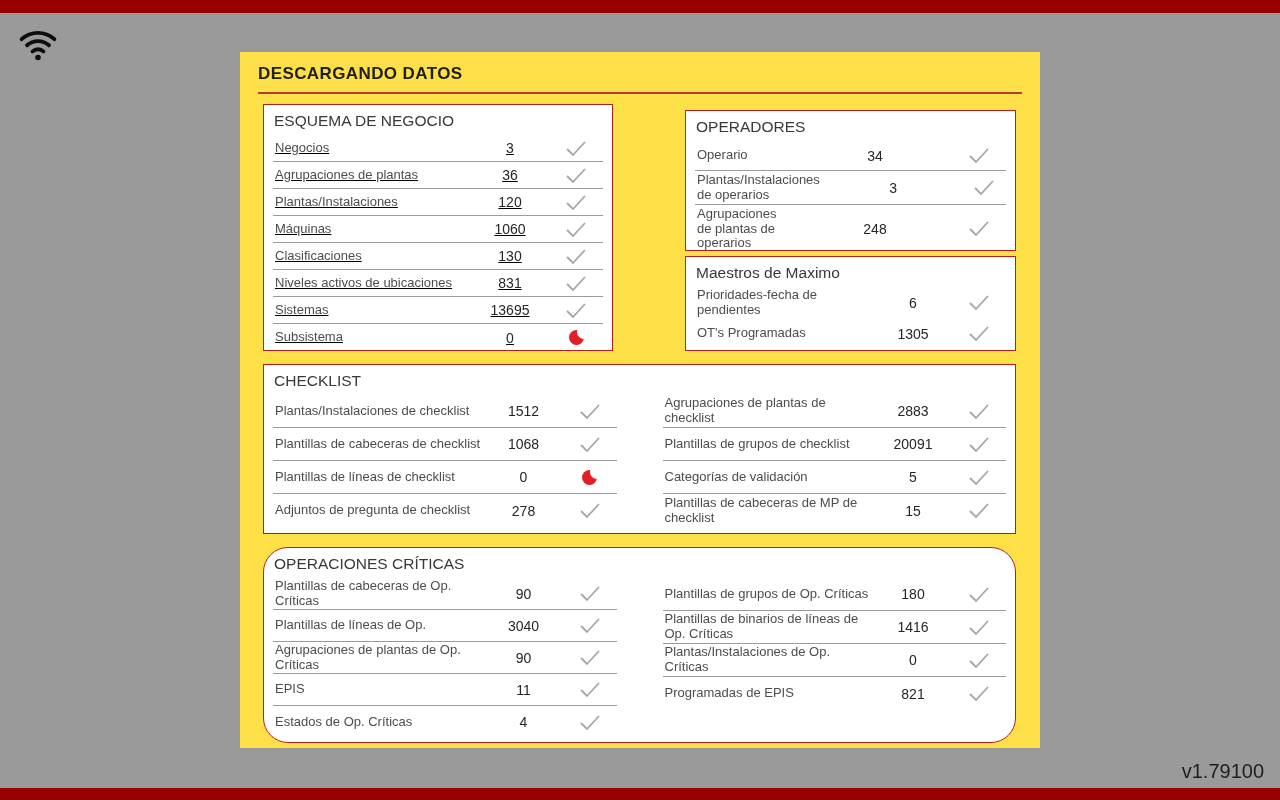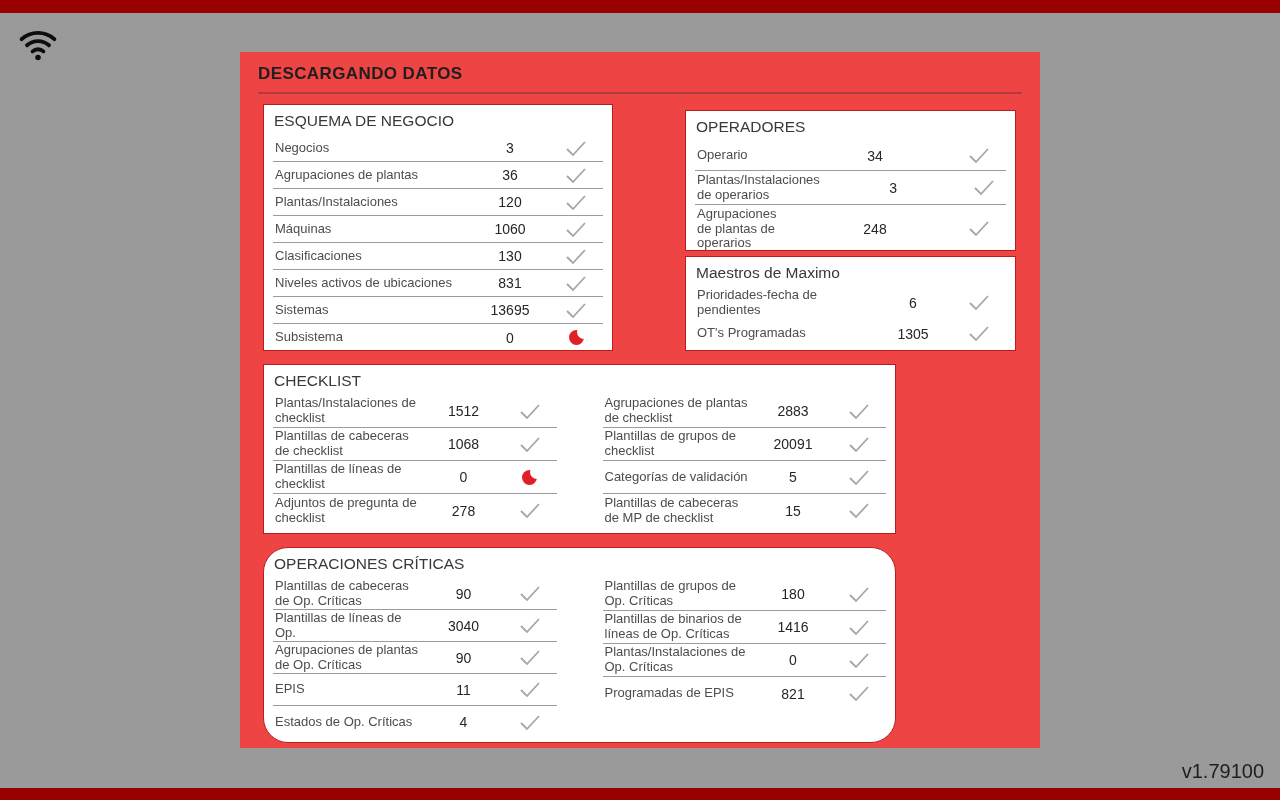--- a/index.html
+++ b/index.html
@@ -15,21 +15,21 @@
 
   .wifi { position:absolute; left:17px; top:26px; width:42px; height:36px; }
 
   .version {
     position:absolute; right:16px; bottom:17px;
     font-size:20px; color:#1e1e1e;
   }
 
   .card {
     position:absolute; left:240px; top:52px; width:800px; height:696px;
-    background:#ef4444;
+    background:#fde047;
     padding:10px 18px 11px 18px;
   }
   .card-title {
     font-size:17px; font-weight:700; color:#1f1f1f;
     letter-spacing:.4px; padding-top:2px;
   }
   .red-rule { height:2px; background:#b23b3b; margin-top:8px; }
 
   .content { padding:0 6px 0 5px; }
 
@@ -59,28 +59,28 @@
     width:15px; height:15px; border-radius:50%;
     background:#e01f26; position:relative;
   }
   .spinner::after {
     content:""; position:absolute; width:14px; height:14px; border-radius:50%;
     background:#fff; right:-7px; top:-5px;
   }
 
   .top-row { display:flex; margin-top:10px; }
   .box-esquema { width:350px; height:247px; }
-  .box-esquema .row { height:27px; }
+  .box-esquema .row { height:27px;text-decoration:underline; }
   .right-col { margin-left:52px; width:351px;padding-left:20px; }
   .box-operadores { height:141px; margin-top:6px; }
   .box-operadores .row { min-height:30px; padding:2px 0;gap:38px; }
   .box-maestros { height:95px; margin-top:5px; }
   .box-maestros .row { height:31px; border-bottom:none; }
 
-  .box-wide { width:633px; margin-top:13px; }
+  .box-wide { width:753px; margin-top:13px; }
   .box-checklist { height:170px; }
   .box-operaciones { height:196px;border-radius:25px; }
   .cols { display:flex; padding:0 9px; }
   .cols .col { flex:1; }
   .cols .col.left { margin-right:46px; }
   .box-checklist .row { height:33px; }
   .box-operaciones .col.left .row { height:32px; }
   .box-operaciones .col.right .row { height:33px; }
 
   .check-svg { width:22px; height:17px; }

